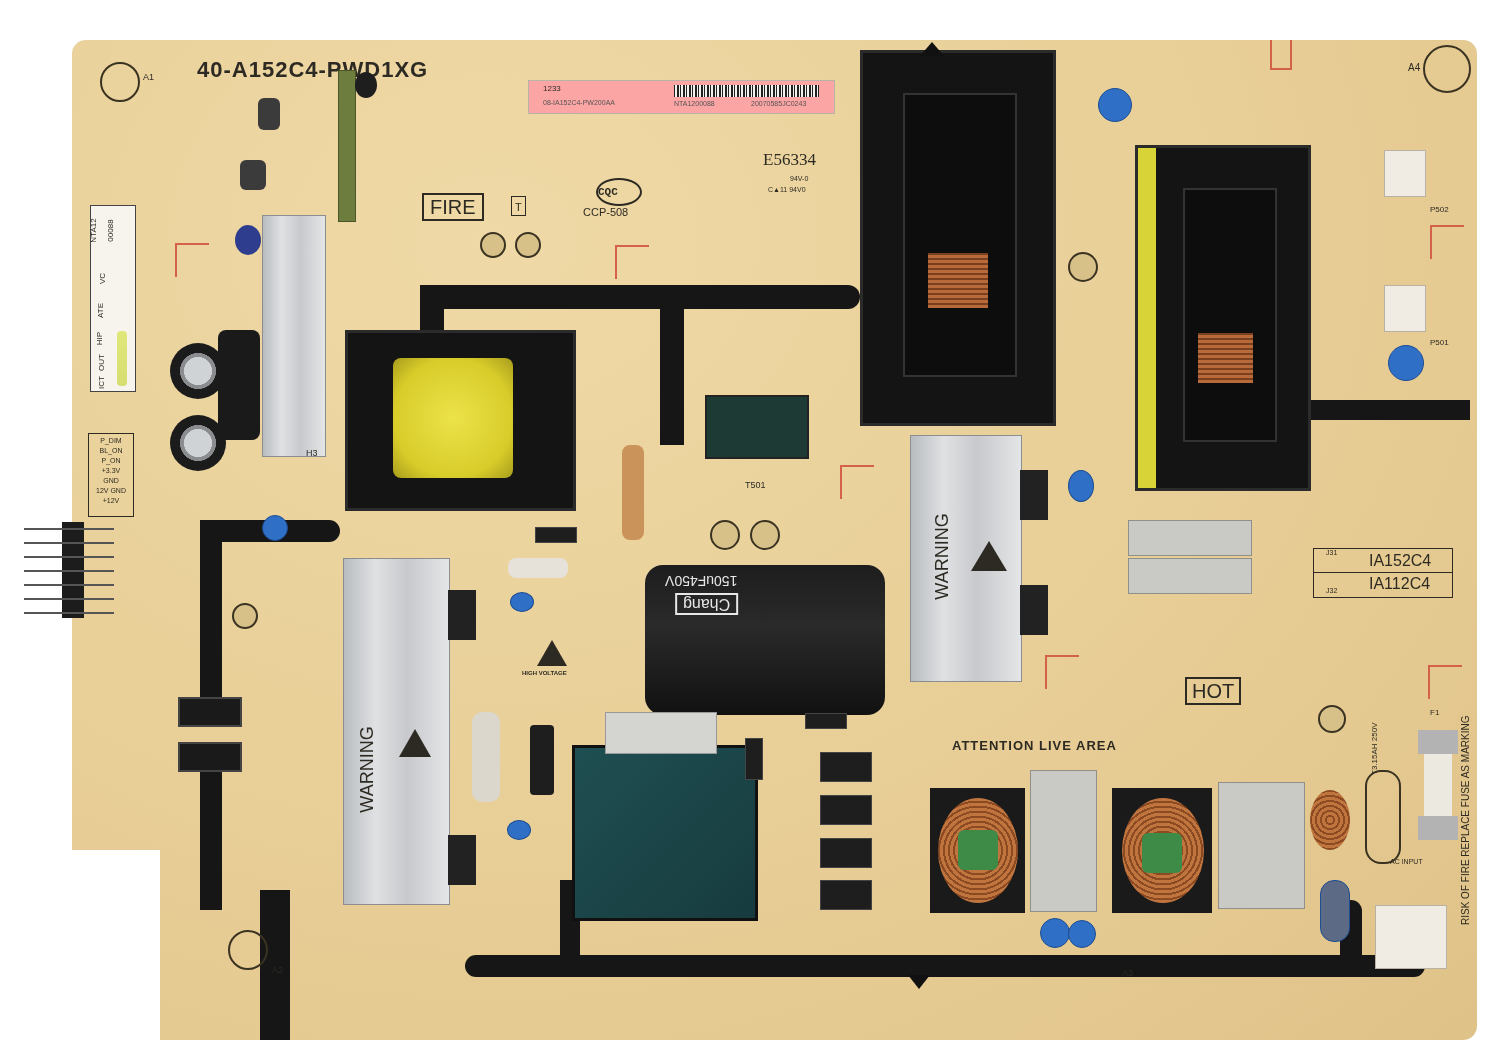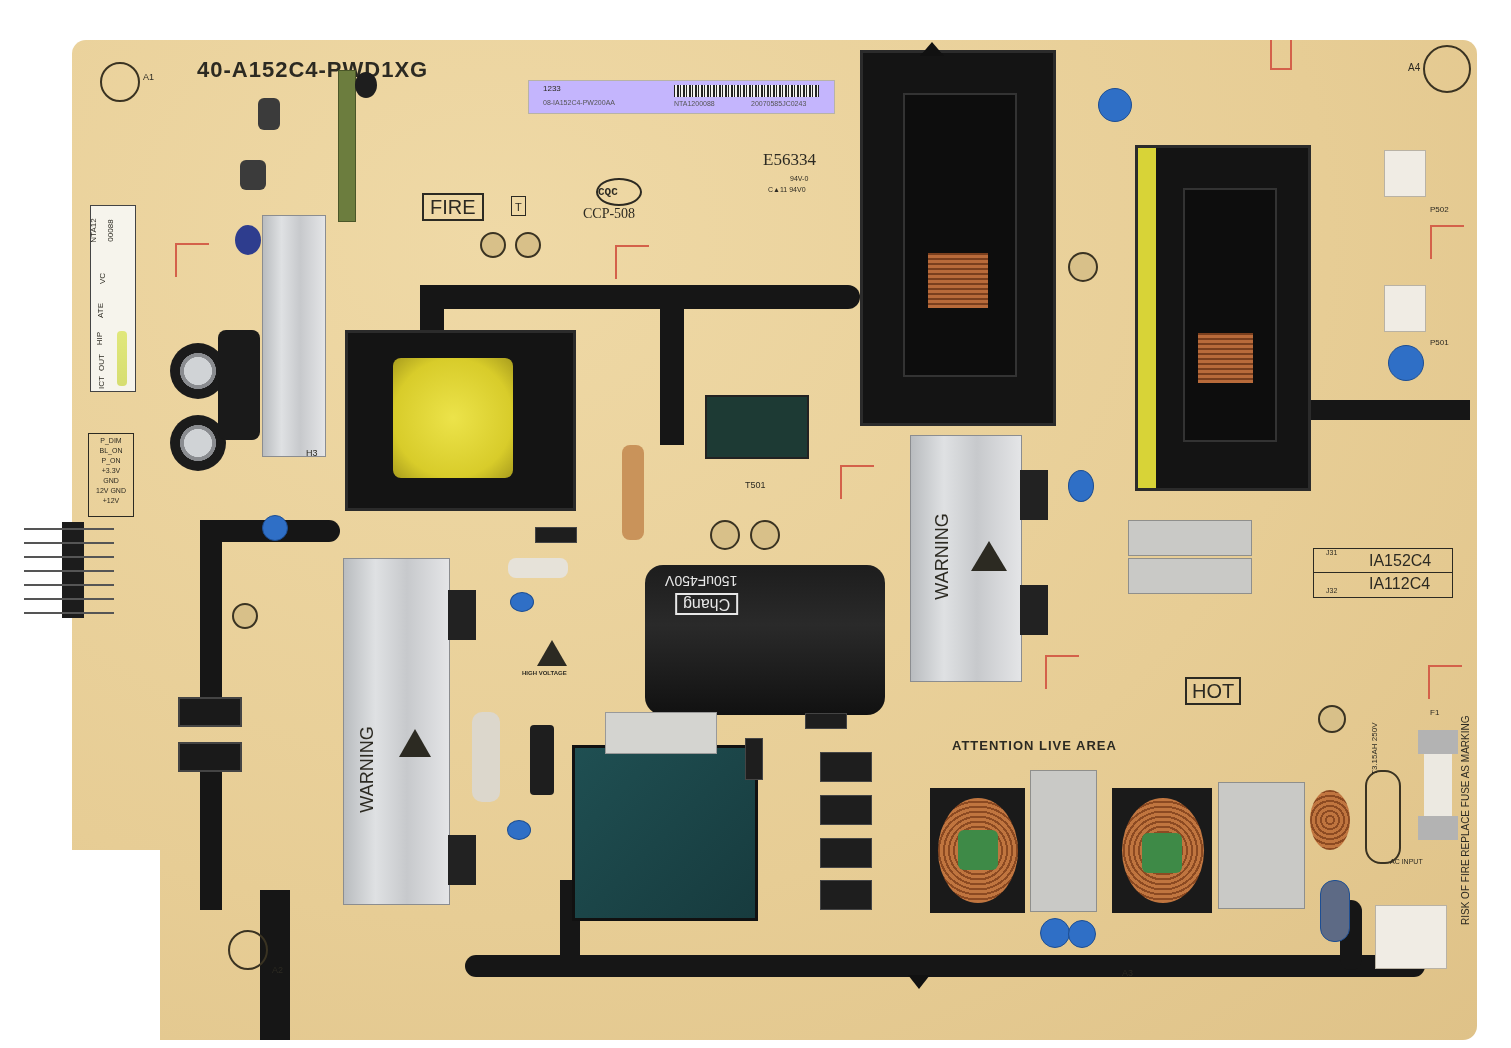--- a/index.html
+++ b/index.html
@@ -45,32 +45,32 @@
 <div class="abs silk" style="left:197px;top:57px;font-size:22px;font-weight:bold;letter-spacing:1px;">40-A152C4-PWD1XG</div>
 
 <div class="mount" style="left:100px;top:62px;width:36px;height:36px;"></div>
 <div class="abs silk" style="left:143px;top:72px;font-size:9px;">A1</div>
 <div class="mount" style="left:1423px;top:45px;width:44px;height:44px;"></div>
 <div class="abs silk" style="left:1408px;top:62px;font-size:10px;">A4</div>
 <div class="mount" style="left:228px;top:930px;width:36px;height:36px;"></div>
 <div class="abs silk" style="left:272px;top:965px;font-size:9px;">A2</div>
 <div class="abs silk" style="left:1122px;top:968px;font-size:9px;">A3</div>
 
-<div class="abs" style="left:528px;top:80px;width:305px;height:32px;background:#c4b5fd;border:1px solid #b8b3a6;">
+<div class="abs" style="left:528px;top:80px;width:305px;height:32px;background:#fca5a5;border:1px solid #b8b3a6;">
   <div class="abs silk" style="left:14px;top:3px;font-size:8px;">1233</div>
   <div class="abs silk" style="left:14px;top:18px;font-size:7px;color:#555;">08-IA152C4-PW200AA</div>
   <div class="abs" style="left:145px;top:4px;width:145px;height:12px;background:repeating-linear-gradient(90deg,#222 0 1px,#f3f2ee 1px 3px,#222 3px 5px,#f3f2ee 5px 6px);"></div>
   <div class="abs silk" style="left:145px;top:19px;font-size:7px;color:#555;">NTA1200088</div>
   <div class="abs silk" style="left:222px;top:19px;font-size:7px;color:#555;">20070585JC0243</div>
 </div>
 
 <div class="abs" style="left:596px;top:178px;width:42px;height:24px;border:2px solid #2c2a22;border-radius:50%;text-align:left;font-family:Liberation Mono, monospace;">
   <span class="silk" style="font-size:11px;font-weight:bold;line-height:24px;">CQC</span>
 </div>
-<div class="abs silk" style="left:583px;top:206px;font-size:14px;font-family:Liberation Serif, serif;">CCP-508</div>
+<div class="abs silk" style="left:583px;top:206px;font-size:11px;font-family:Liberation Sans, sans-serif;">CCP-508</div>
 <div class="abs silk" style="left:763px;top:150px;font-size:17px;font-family:'Liberation Serif',serif;">E56334</div>
 <div class="abs silk" style="left:790px;top:175px;font-size:7px;">94V-0</div>
 <div class="abs silk" style="left:768px;top:186px;font-size:7px;">C▲11 94V0</div>
 
 <div class="label-box" style="left:422px;top:193px;padding:0 6px;">
   <span class="silk" style="font-size:20px;line-height:24px;">FIRE</span>
 </div>
 <div class="label-box" style="left:511px;top:196px;padding:0 3px;border-width:1px;">
   <span class="silk" style="font-size:11px;">T</span>
 </div>

